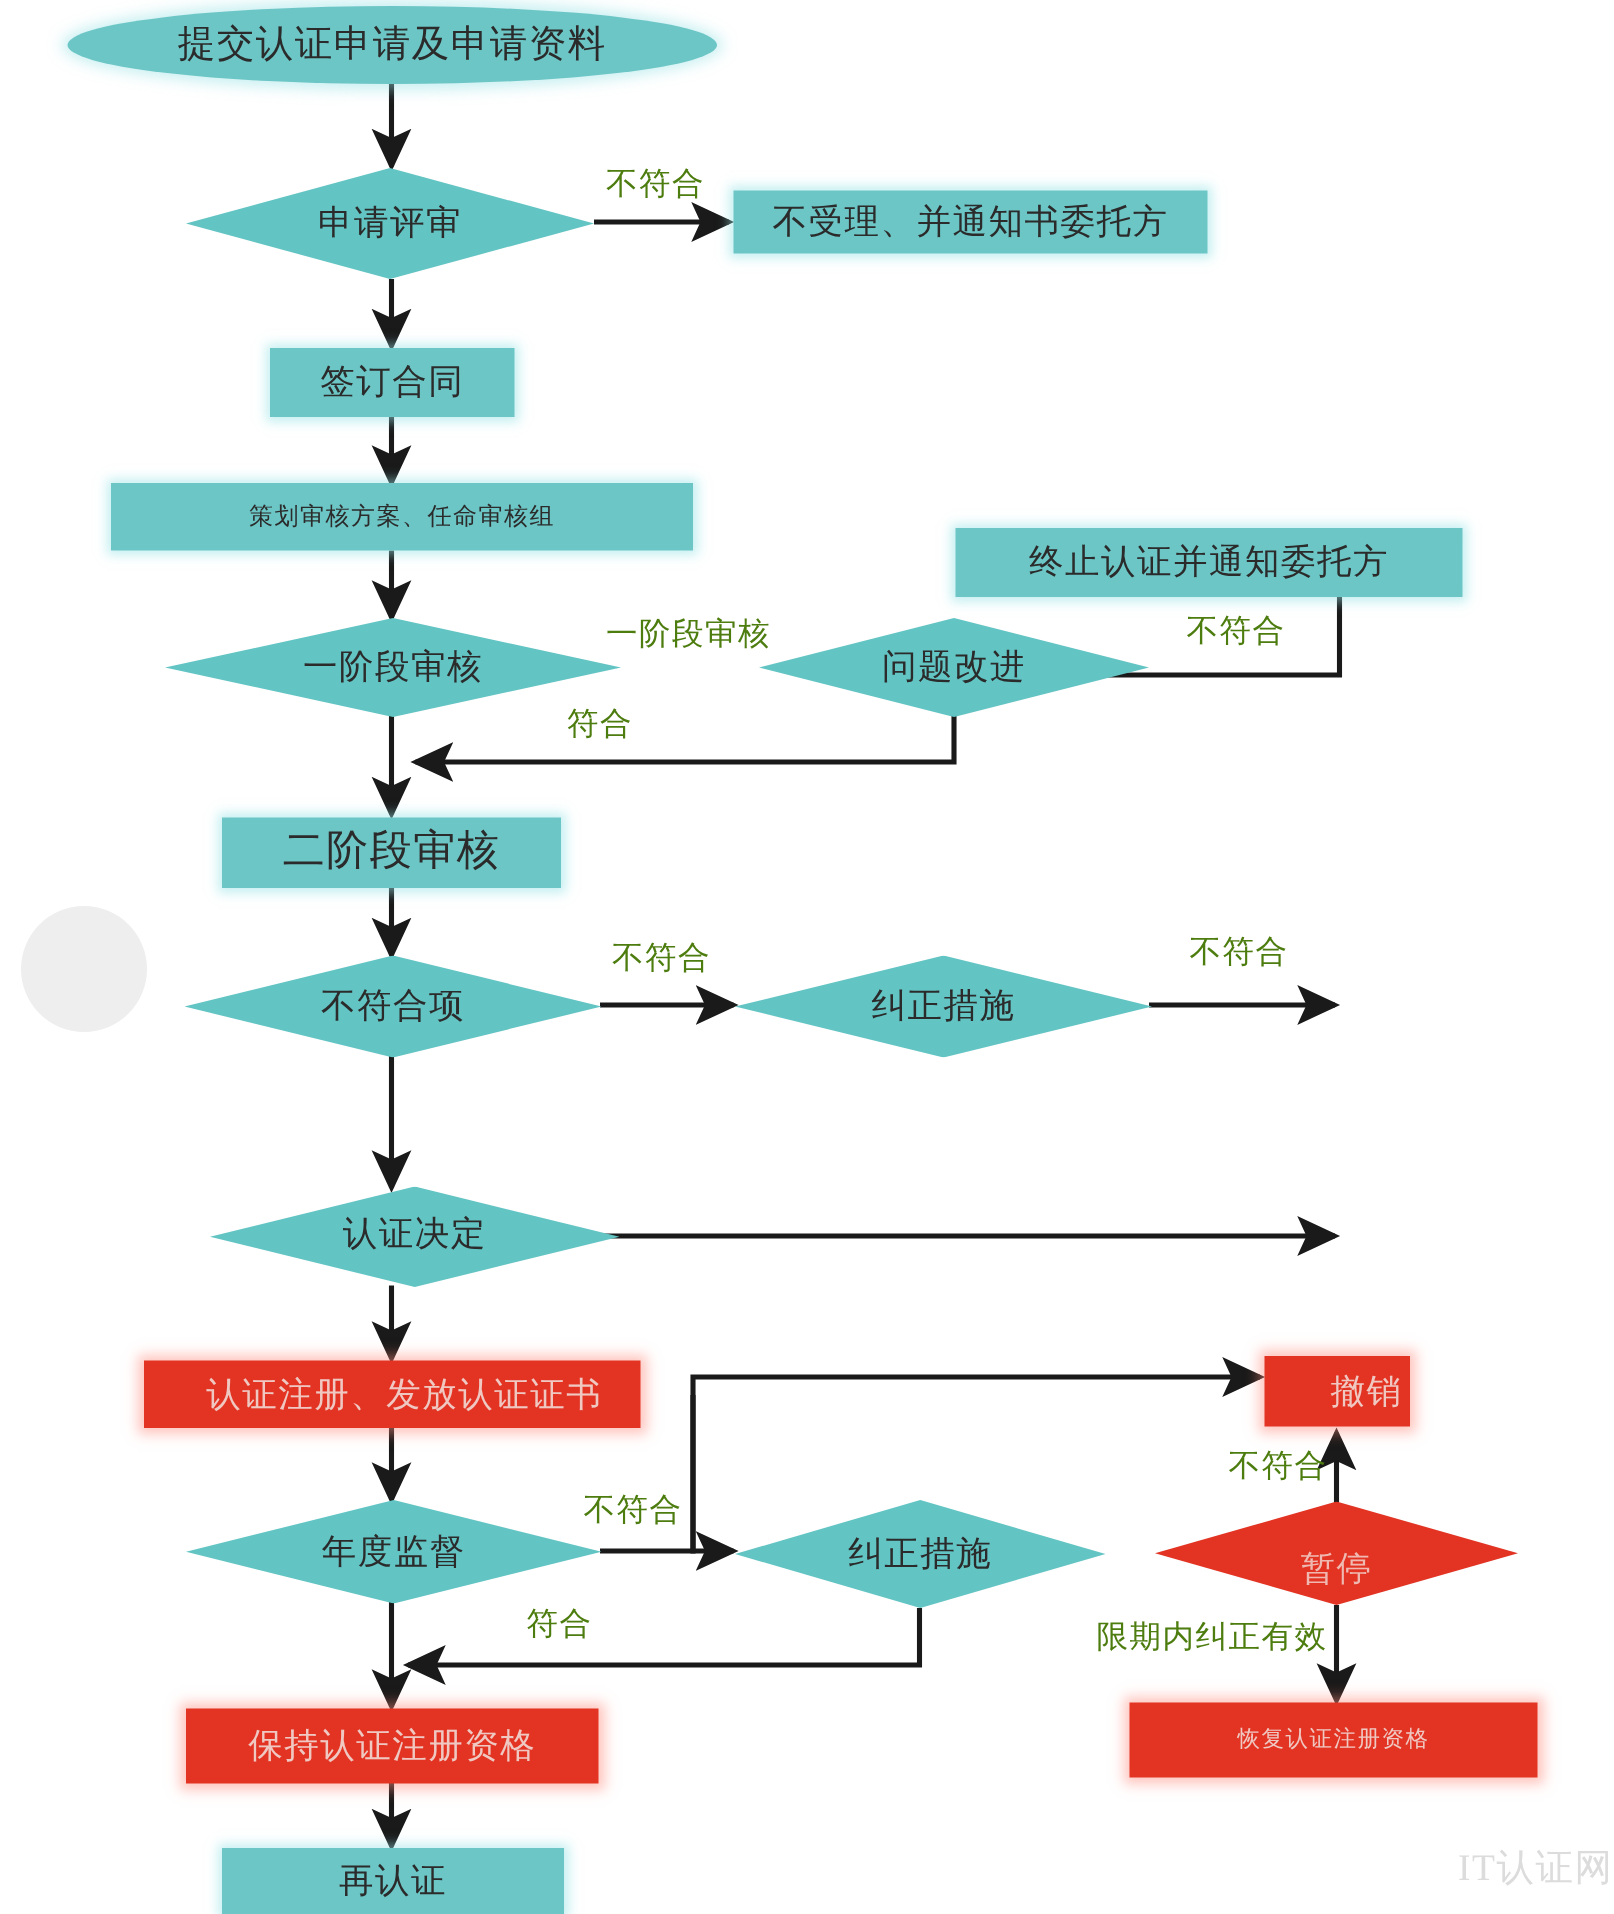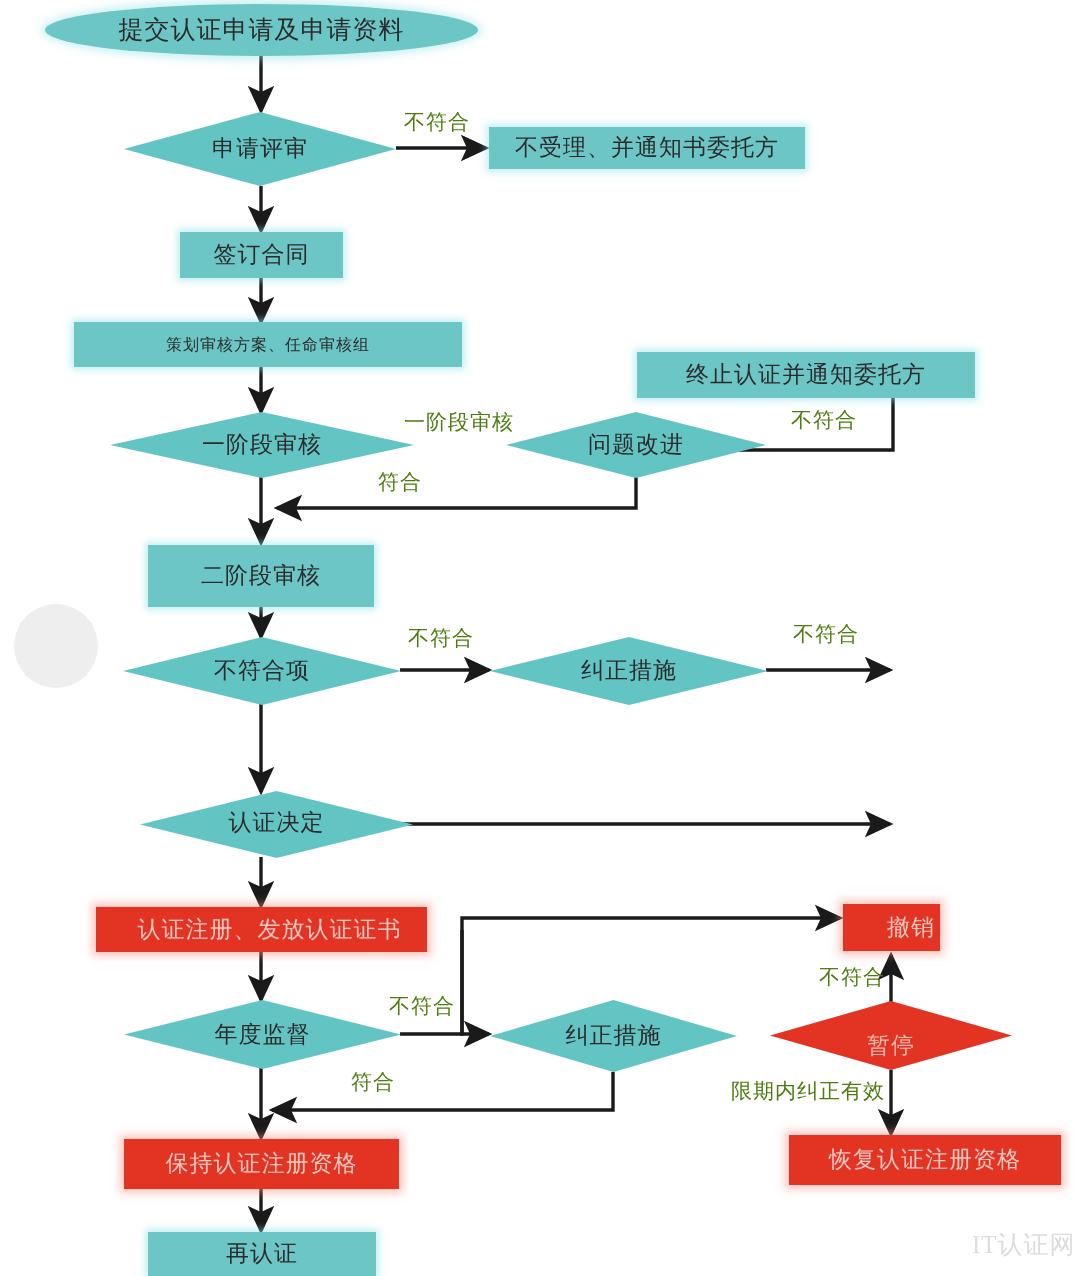--- a/index.html
+++ b/index.html
@@ -170,21 +170,21 @@
   <div class="node diamond" style="left:110px;top:412px;width:304px;height:66px;font-size:23px;">
     <span class="dshape"></span>
     <span class="dlabel">一阶段审核</span>
   </div>
 
   <div class="node diamond" style="left:506px;top:412px;width:260px;height:66px;font-size:23px;">
     <span class="dshape"></span>
     <span class="dlabel">问题改进</span>
   </div>
 
-  <div class="node rect" style="left:148px;top:545px;width:226px;height:62px;font-size:23px;text-align:right;">
+  <div class="node rect" style="left:148px;top:545px;width:226px;height:47px;font-size:28px;text-align:right;">
     <span>二阶段审核</span>
   </div>
 
   <div class="node diamond" style="left:123px;top:637px;width:278px;height:68px;font-size:23px;">
     <span class="dshape"></span>
     <span class="dlabel">不符合项</span>
   </div>
 
   <div class="node diamond" style="left:490px;top:637px;width:278px;height:68px;font-size:23px;">
     <span class="dshape"></span>
@@ -216,21 +216,21 @@
 
   <div class="node diamond red" style="left:770px;top:1001px;width:242px;height:69px;font-size:23px;">
     <span class="dshape"></span>
     <span class="dlabel">暂停</span>
   </div>
 
   <div class="node rect red" style="left:124px;top:1139px;width:275px;height:50px;font-size:23px;">
     <span>保持认证注册资格</span>
   </div>
 
-  <div class="node rect red" style="left:789px;top:1135px;width:272px;height:50px;font-size:23px;">
+  <div class="node rect red" style="left:753px;top:1135px;width:272px;height:50px;font-size:15px;">
     <span>恢复认证注册资格</span>
   </div>
 
   <div class="node rect" style="left:148px;top:1232px;width:228px;height:44px;font-size:23px;">
     <span>再认证</span>
   </div>
 
   <div class="edge-label" style="left:404px;top:108px;">不符合</div>
 
   <div class="edge-label" style="left:404px;top:408px;">一阶段审核</div>

